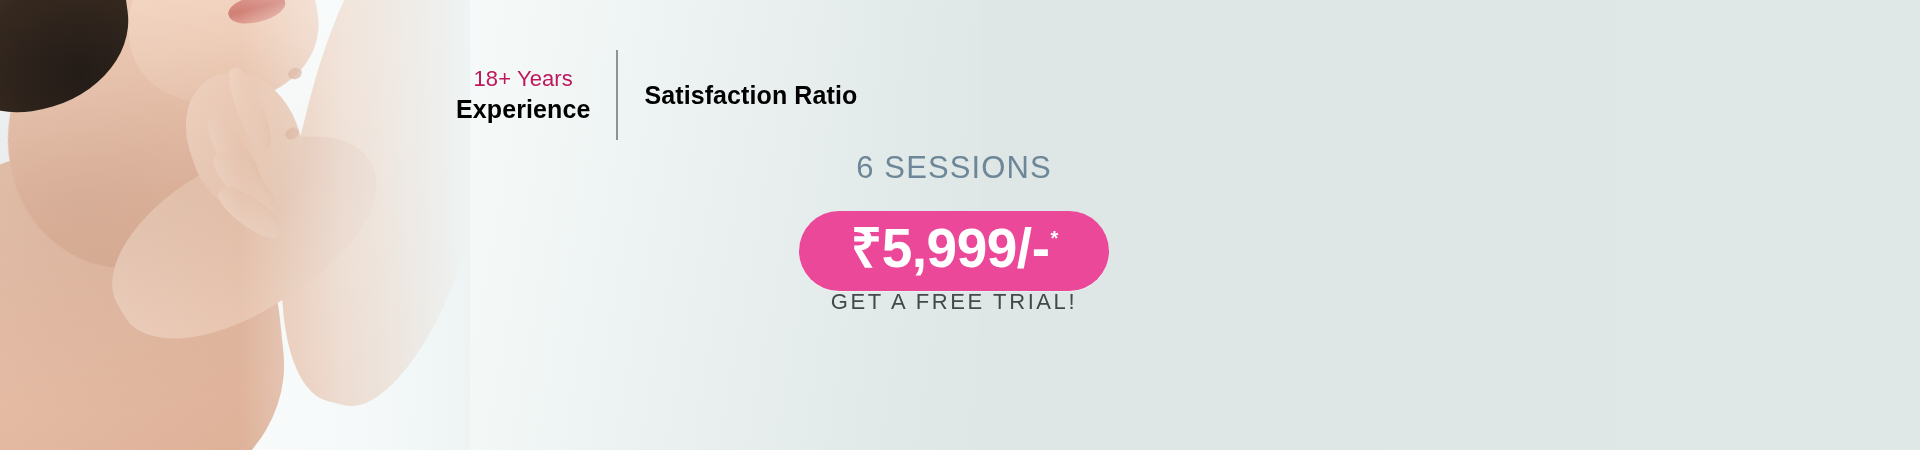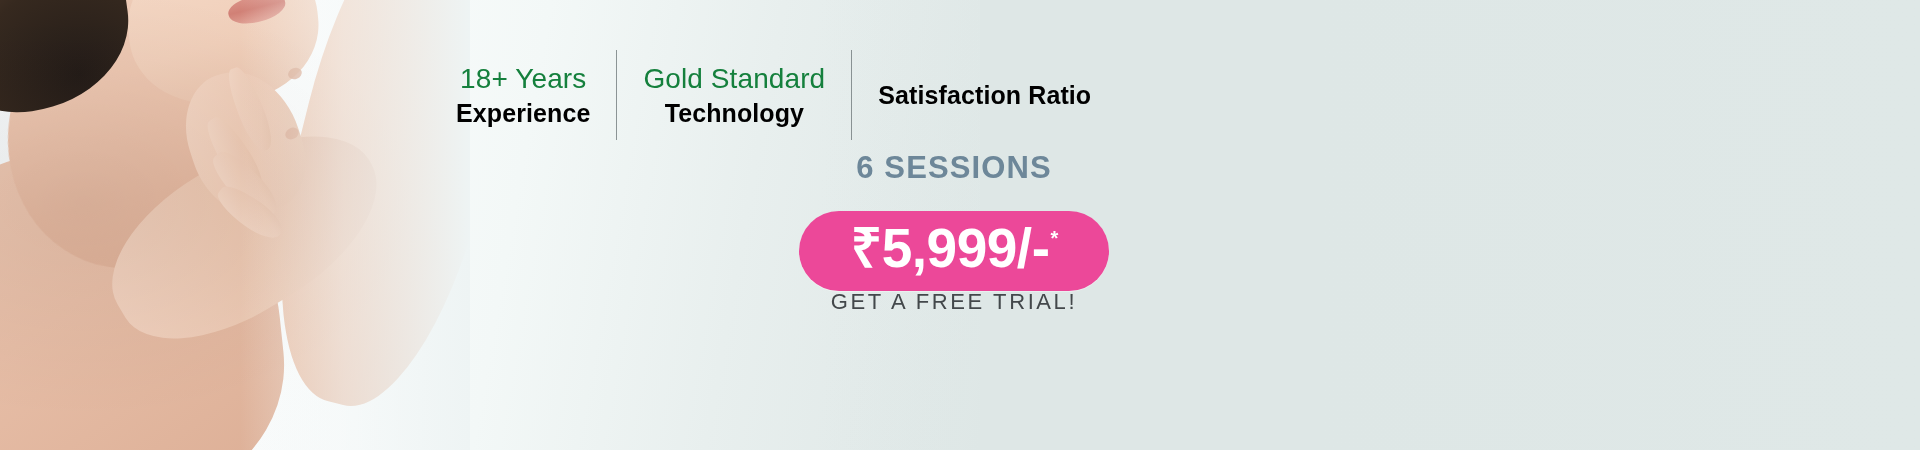--- a/index.html
+++ b/index.html
@@ -193,23 +193,23 @@
     display: flex;
     align-items: center;
   }
   .stat {
     flex: 0 0 auto;
     text-align: center;
     padding: 0 26px;
     box-sizing: border-box;
   }
   .stat-top {
-    font-size: 28px;
+    font-size: 22px;
     font-weight: 400;
-    color: #15803d;
+    color: #be185d;
     letter-spacing: .1px;
     line-height: 1.28;
     white-space: nowrap;
   }
   .stat-bottom {
     font-size: 25px;
     font-weight: 700;
     color: #000000;
     letter-spacing: .1px;
     line-height: 1.3;
@@ -226,21 +226,21 @@
   
   .offer {
     position: absolute;
     left: 584px;
     top: 152px;
     width: 740px;
     text-align: center;
   }
   .sessions {
     font-size: 31px;
-    font-weight: 700;
+    font-weight: 400;
     color: #6d8799;
     letter-spacing: 1.1px;
     line-height: 1;
     margin: 0 0 28px 0;
   }
   .price-pill {
     display: inline-block;
     background: #ec4899;
     border-radius: 48px;
     padding: 9px 52px 13px 52px;
@@ -305,24 +305,20 @@
 
   <div class="stats">
 
     <div class="stat">
       <div class="stat-top">18+ Years</div>
       <div class="stat-bottom">Experience</div>
     </div>
 
     <div class="divider"></div>
 
-    <div class="stat">
-      <div class="stat-top">Gold Standard</div>
-      <div class="stat-bottom">Technology</div>
-    </div>
 
     <div class="divider"></div>
 
     <div class="stat">
       <div class="stat-bottom">Satisfaction Ratio</div>
     </div>
 
   </div>
 
   <div class="offer">

